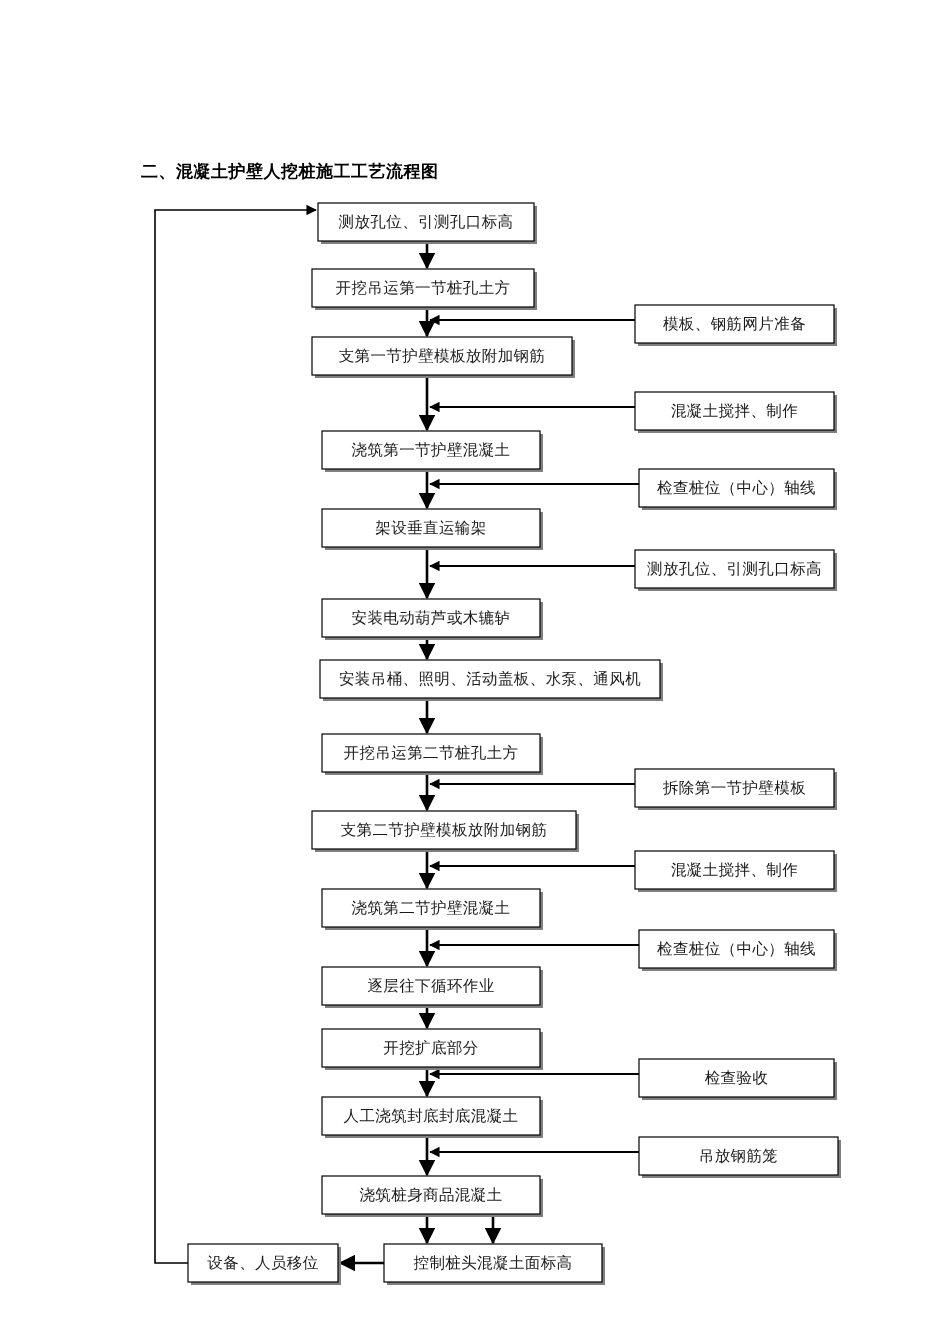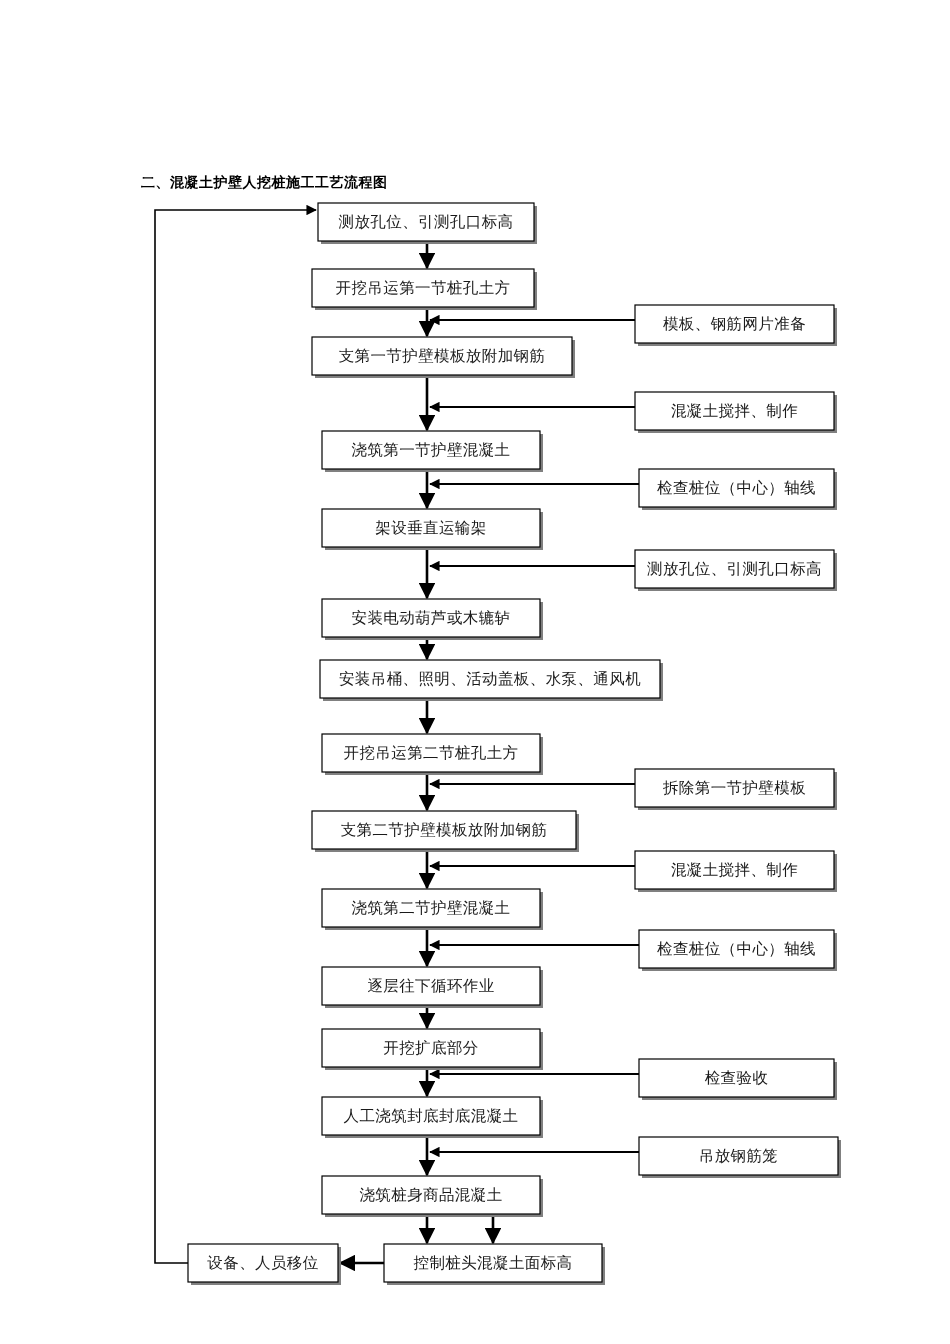--- a/index.html
+++ b/index.html
@@ -14,22 +14,22 @@
   #page {
     position: relative;
     width: 950px;
     height: 1344px;
     background: #ffffff;
     overflow: hidden;
   }
   #title {
     position: absolute;
     left: 141px;
-    top: 174px;
-    font-size: 14px;
+    top: 160px;
+    font-size: 17px;
     font-weight: bold;
     letter-spacing: 0.5px;
     color: #000000;
     white-space: nowrap;
     font-family: "Liberation Serif", "DejaVu Serif", serif;
   }
   #flow-svg {
     position: absolute;
     left: 0;
     top: 0;

